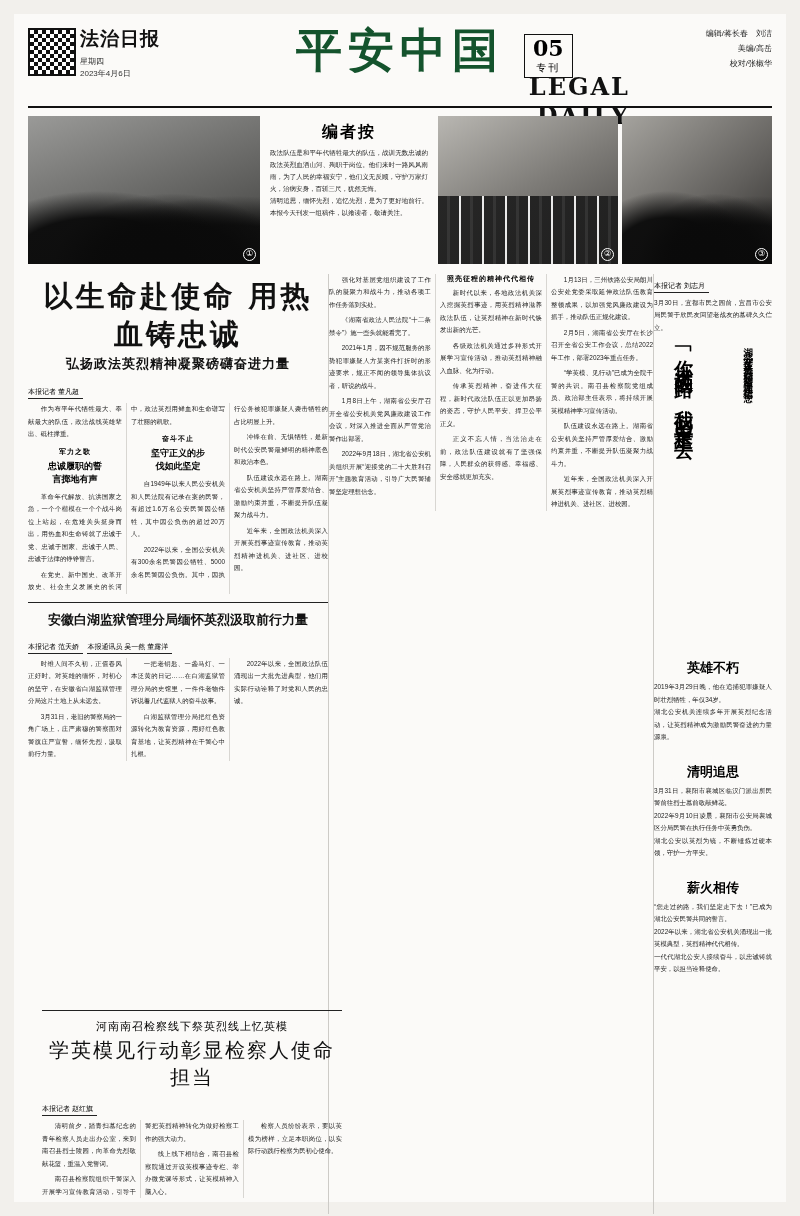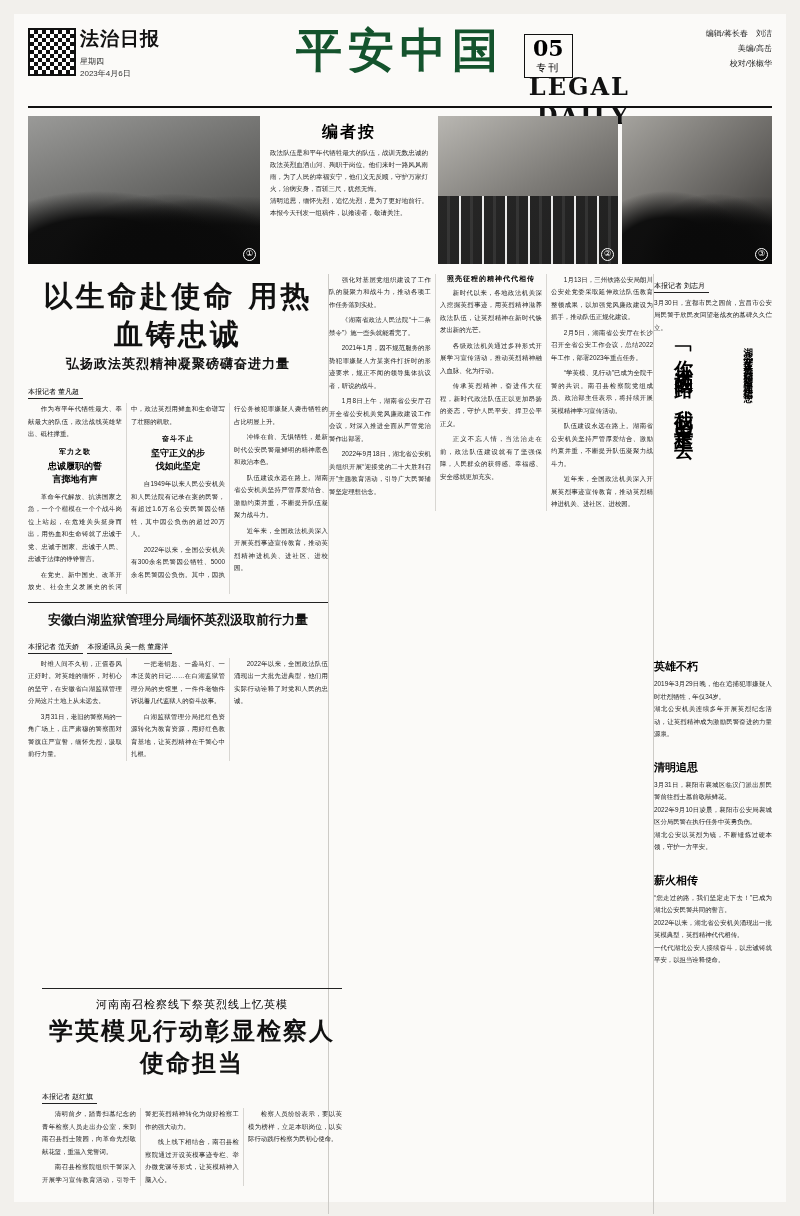--- a/index.html
+++ b/index.html
@@ -57,25 +57,25 @@
   p.body{font-size:6.4px;line-height:1.95;text-align:justify;margin:0 0 3px;color:#1a1a1a;text-indent:2em;}
   .kicker{font-size:7px;font-weight:bold;text-align:center;margin:6px 0 3px;letter-spacing:1px;}
   .hr{height:1px;background:#222;margin:8px 0;}
   
   .vert{writing-mode:vertical-rl;text-orientation:upright;}
   .vtitle{font-family:"DejaVu Serif","Liberation Serif",serif;font-weight:bold;font-size:19px;letter-spacing:5px;
      height:300px;margin:0 auto;}
   .vsub{font-size:9.5px;letter-spacing:3px;height:230px;margin:0 auto;font-weight:bold;}
   .vwrap{display:flex;justify-content:center;gap:8px;margin:6px 0 10px;}
   .colC .blk{font-size:6.4px;line-height:1.95;text-align:justify;color:#1a1a1a;}
-  .mini-h{font-size:11px;font-weight:bold;text-align:left;margin:19px 0 4px;font-family:"DejaVu Serif",serif;}
+  .mini-h{font-size:13px;font-weight:bold;text-align:center;margin:19px 0 4px;font-family:"DejaVu Serif",serif;}
   
   .bottom{margin:6px 14px 0;}
   .b-sub{font-size:11px;text-align:center;font-family:"DejaVu Serif",serif;letter-spacing:1px;}
-  .b-main{font-size:24px;text-align:center;font-family:"DejaVu Serif",serif;font-weight:bold;letter-spacing:2px;margin:3px 0 6px;}
+  .b-main{font-size:20px;text-align:center;font-family:"DejaVu Serif",serif;font-weight:normal;letter-spacing:2px;margin:3px 0 6px;}
 </style>
 </head>
 <body>
 
 <div class="page">
  <div class="sheet">
 
   <div class="masthead">
     <div class="qr"></div>
     <div class="brandblock">
@@ -204,21 +204,21 @@
       <div class="blk">3月31日，襄阳市襄城区临汉门派出所民警前往烈士墓前敬献鲜花。</div>
       <div class="blk">2022年9月10日凌晨，襄阳市公安局襄城区分局民警在执行任务中英勇负伤。</div>
       <div class="blk">湖北公安以英烈为镜，不断锤炼过硬本领，守护一方平安。</div>
       <div class="mini-h">薪火相传</div>
       <div class="blk">“您走过的路，我们坚定走下去！”已成为湖北公安民警共同的誓言。</div>
       <div class="blk">2022年以来，湖北省公安机关涌现出一批英模典型，英烈精神代代相传。</div>
       <div class="blk">一代代湖北公安人接续奋斗，以忠诚铸就平安，以担当诠释使命。</div>
     </div>
   </div>
 
-  <div class="bottom" style="width:300px;position:absolute;left:14px;bottom:16px;">
+  <div class="bottom" style="width:300px;position:absolute;left:14px;bottom:4px;">
     <div class="hr"></div>
     <div class="b-sub">河南南召检察线下祭英烈线上忆英模</div>
     <div class="b-main headline">学英模见行动彰显检察人使命担当</div>
     <div class="byline">
       <span>本报记者</span>
       <span>赵红旗</span>
     </div>
     <div class="cols3">
       <p class="body">清明前夕，踏青扫墓纪念的青年检察人员走出办公室，来到南召县烈士陵园，向革命先烈敬献花篮，重温入党誓词。</p>
       <p class="body">南召县检察院组织干警深入开展学习宣传教育活动，引导干警把英烈精神转化为做好检察工作的强大动力。</p>

